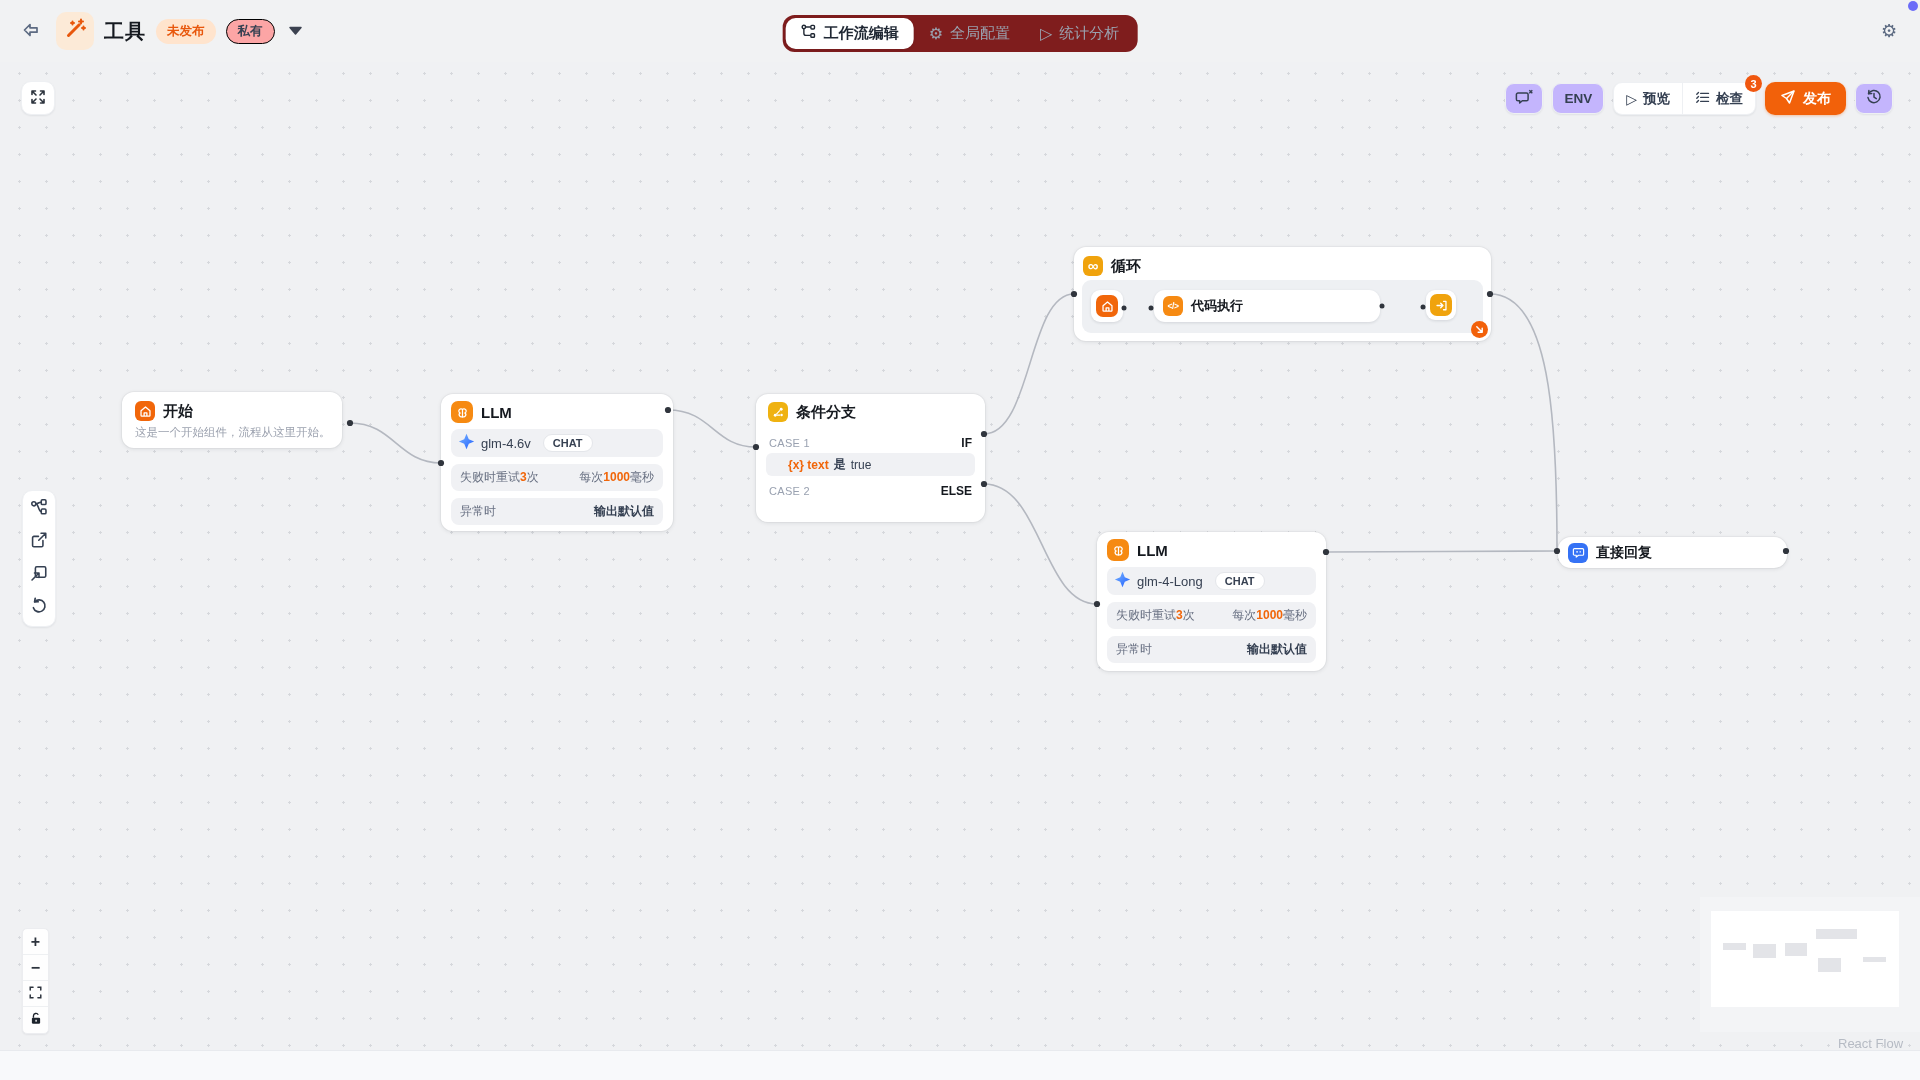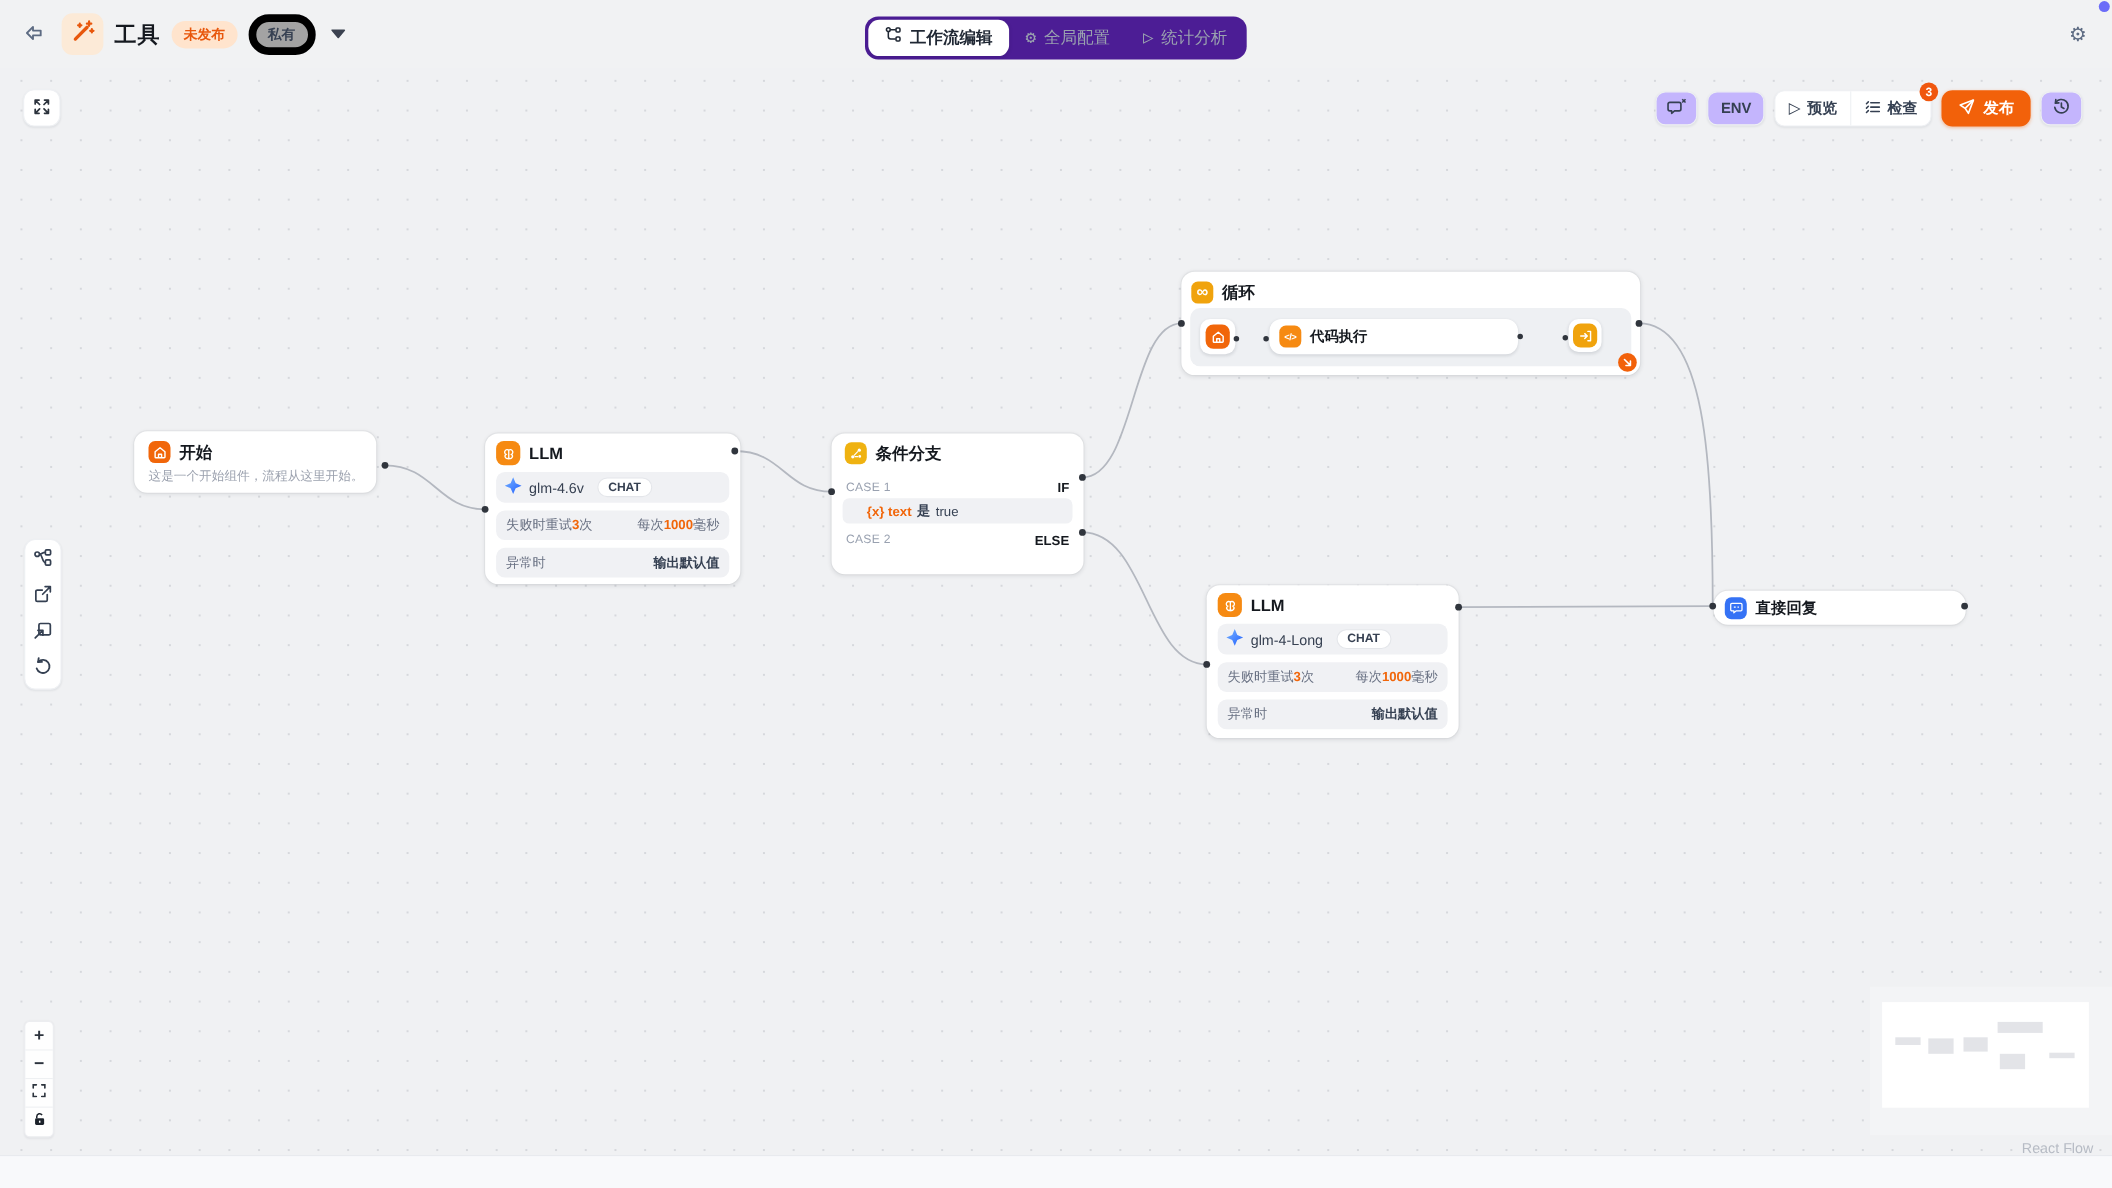--- a/index.html
+++ b/index.html
@@ -19,25 +19,25 @@
   .header { position:absolute; left:0; top:0; width:1920px; height:62px;
     background:#f1f2f3; display:flex; align-items:center; padding:0 16px; z-index:20; }
   .hdr-left { display:flex; align-items:center; gap:10px; }
   .icon-btn { width:30px; height:30px; display:flex; align-items:center; justify-content:center;
     border:none; background:transparent; cursor:pointer; border-radius:8px; }
   .app-icon { width:38px; height:38px; border-radius:10px; background:#fcead7;
     display:flex; align-items:center; justify-content:center; }
   .app-title { font-size:20px; font-weight:800; color:#15191f; letter-spacing:1px; }
   .badge-status { background:#ffe4cd; color:#e8570c; font-size:12.5px; font-weight:700;
     padding:4px 11px; border-radius:999px; }
-  .badge-visibility { background:#a3a3a3; color:#374152; font-size:12.5px; font-weight:600;
-    padding:3px 11px; border-radius:999px; border:7px solid #000000; }
+  .badge-visibility { background:#fca5a5; color:#374152; font-size:12.5px; font-weight:600;
+    padding:3px 11px; border-radius:999px; border:1px solid #000000; }
 
   .tabs { position:absolute; left:50%; transform:translateX(-50%); top:15px;
-    background:#4c1d95; border-radius:12px; padding:3px; display:flex; z-index:21;font-family:Liberation Mono, monospace; }
+    background:#7f1d1d; border-radius:12px; padding:3px; display:flex; z-index:21; }
   .tab { display:flex; align-items:center; gap:7px; padding:6px 15px; border-radius:10px;
     font-size:15px; color:#9aa2af; cursor:pointer; white-space:nowrap; }
   .tab.active { background:#fff; color:#1f2733; font-weight:700;
     box-shadow:0 1px 3px rgba(16,24,40,.10); }
   .tab .glyph { font-size:16px; line-height:1; }
 
   .hdr-right { margin-left:auto; display:flex; align-items:center; }
   .gear-glyph { font-size:18px; color:#5d6b82; }
   .corner-dot { position:absolute; top:1px; right:2px; width:10px; height:10px;
     border-radius:50%; background:#6b6cf8; z-index:30; }

